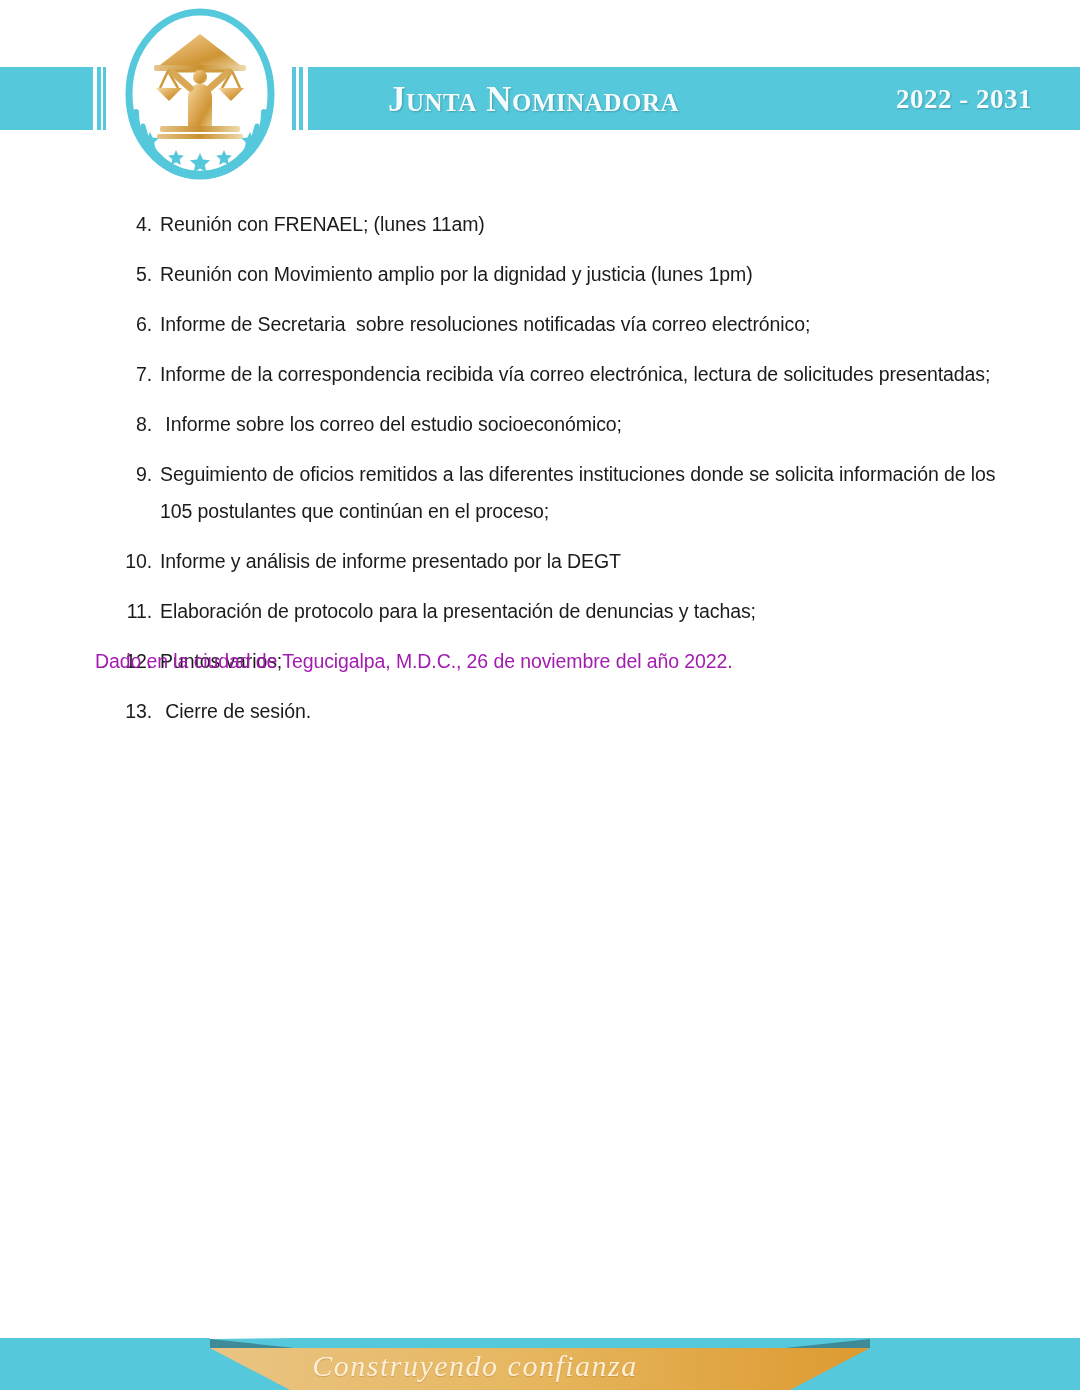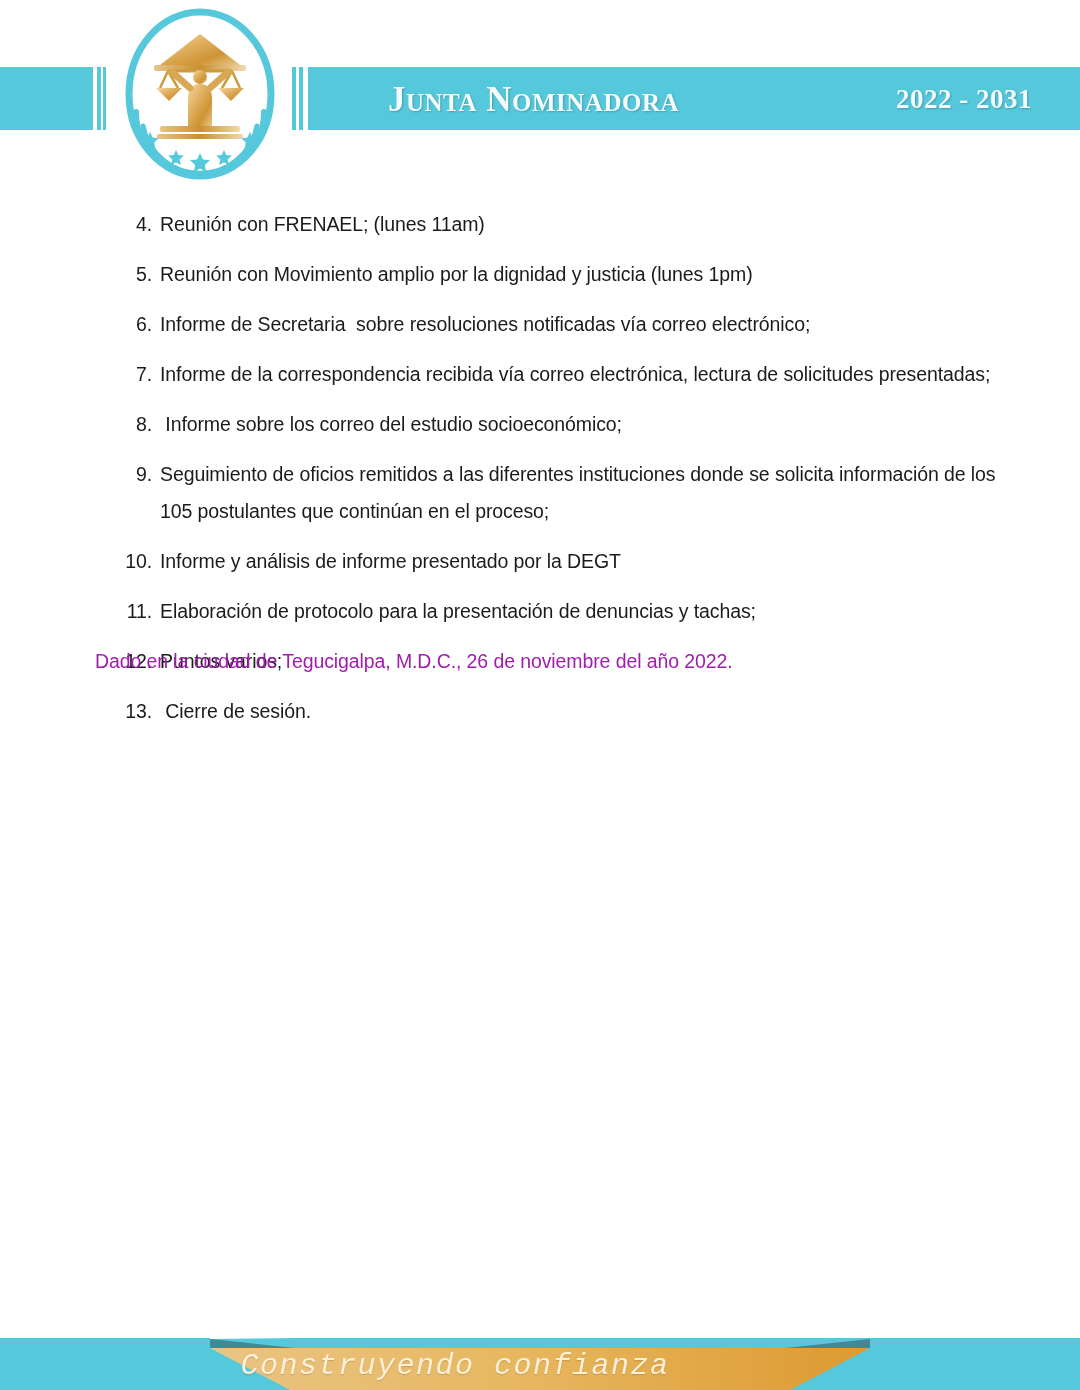--- a/index.html
+++ b/index.html
@@ -168,28 +168,29 @@
     width: 1080px;
     height: 75px;
   }
   .footer svg { display: block; }
   .footer-slogan {
     position: absolute;
     left: 0;
     top: 36px;
     width: 910px;
     text-align: center;
-    font-family: Liberation Mono, monospace;
+    font-family: Liberation Serif, serif;
     font-style: italic;
     font-size: 30px;
     line-height: 1;
     color: #fdf0d8;
     letter-spacing: 1.5px;
     text-shadow: 0 1px 1px rgba(120,70,0,0.25);
     white-space: nowrap;
+    padding-left: 20px;
   }
 </style>
 </head>
 <body>
 
 <div class="header">
 
   <div class="hdr-block-left"></div>
   <div class="hdr-tick-a"></div>
   <div class="hdr-tick-b"></div>

